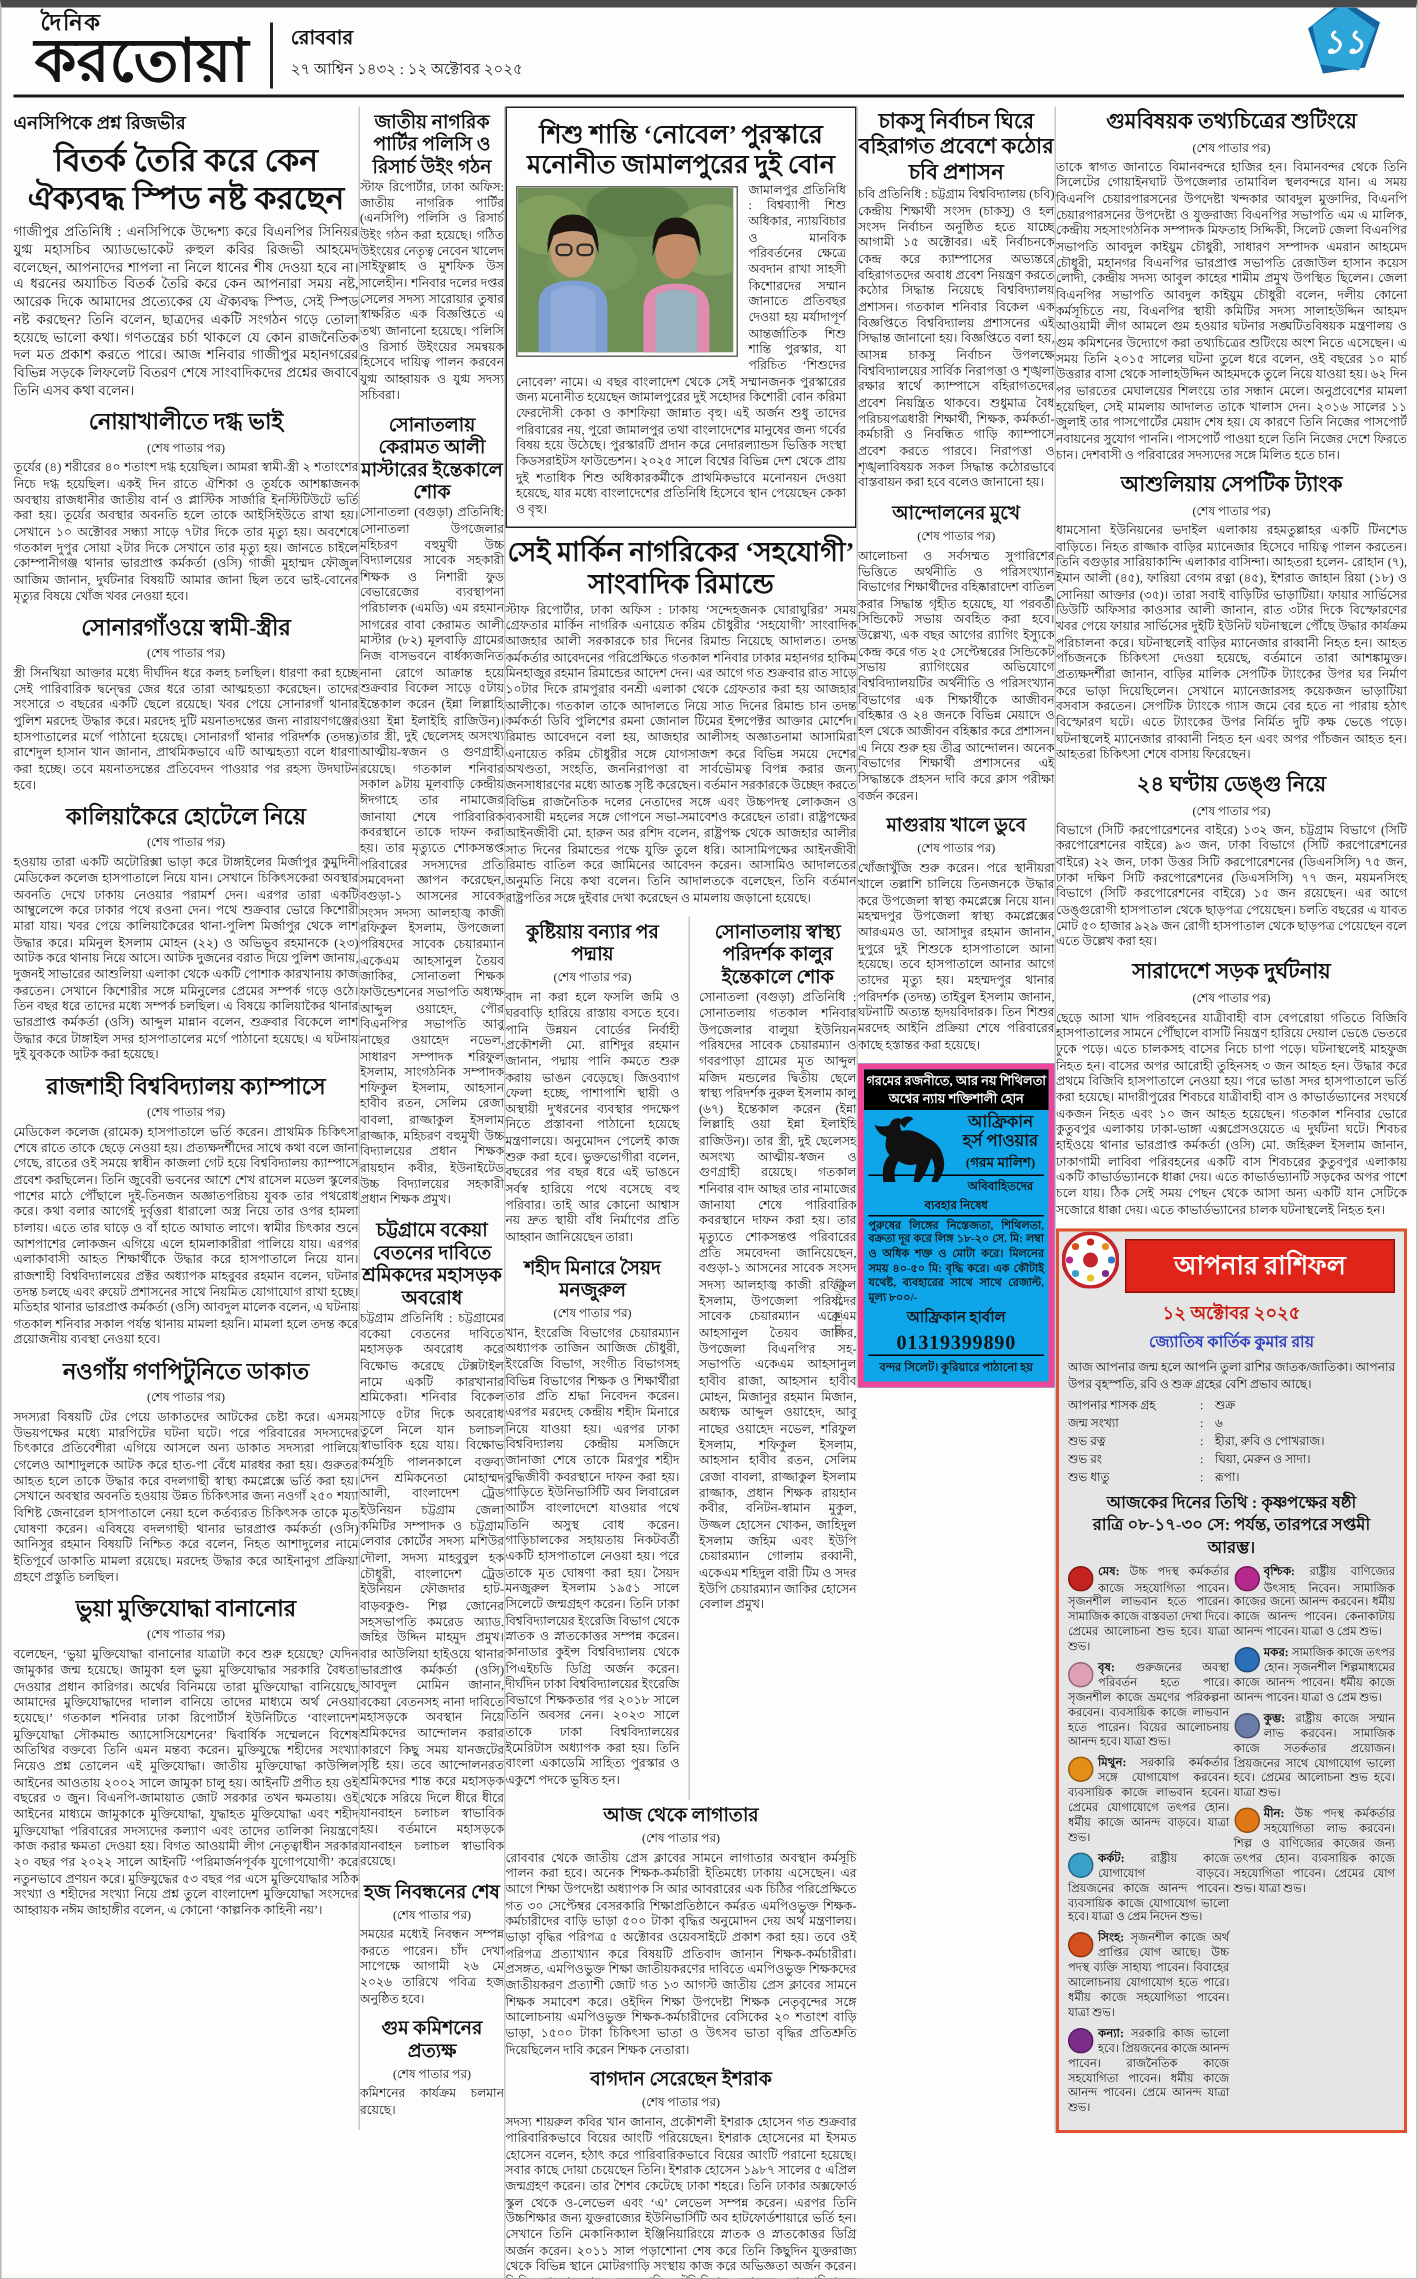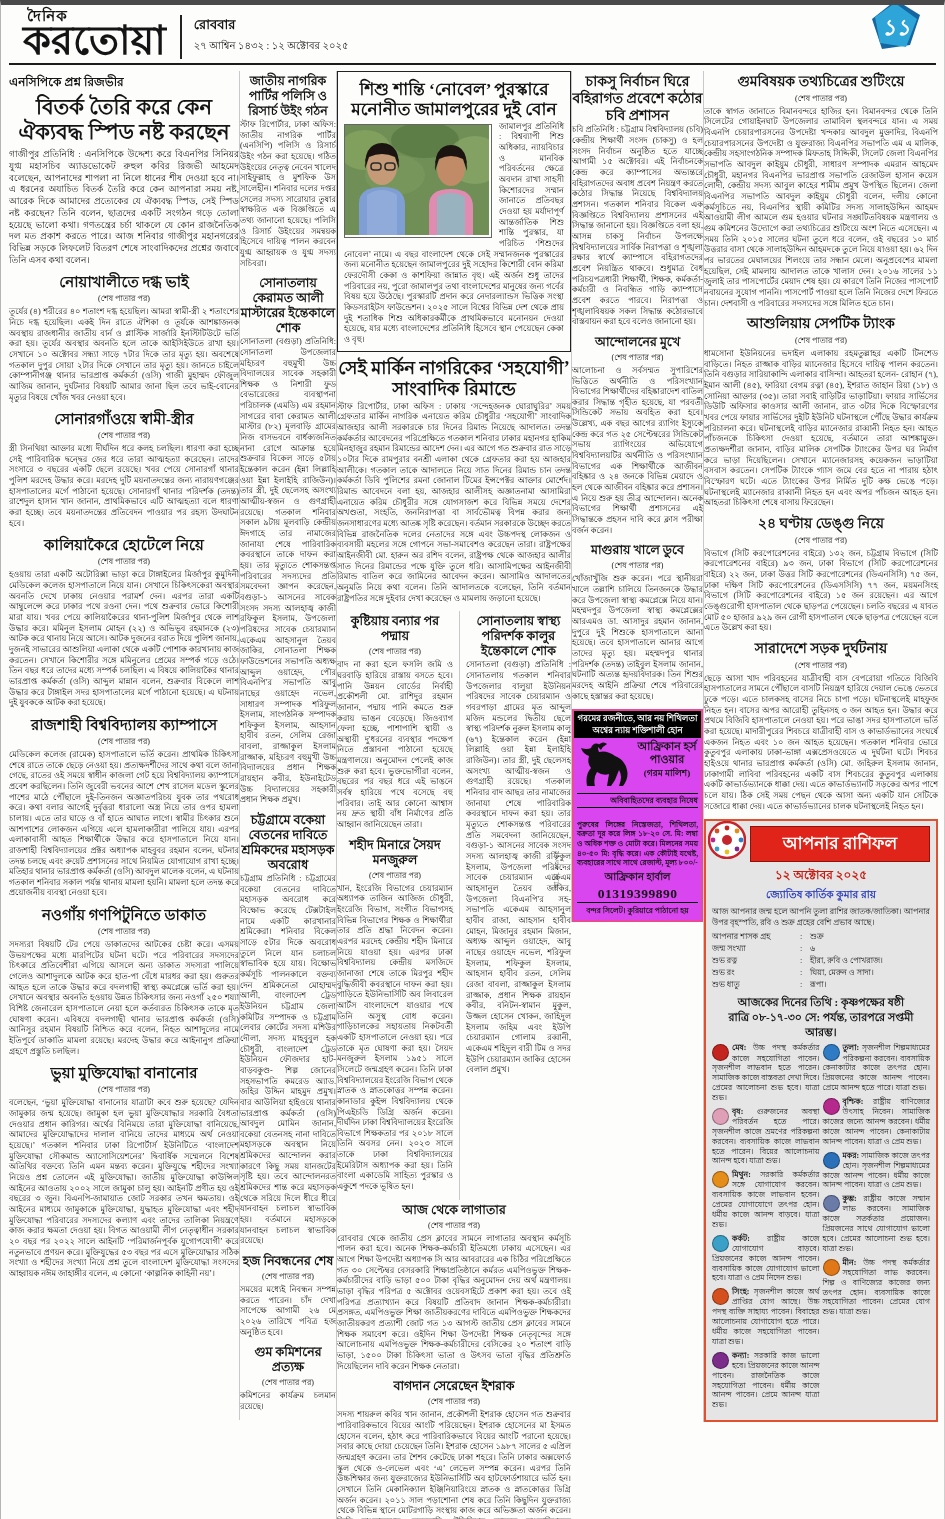--- a/index.html
+++ b/index.html
@@ -52,26 +52,26 @@
   .attr .row{display:flex;}
   .attr .lb{flex:0 0 88px;}
   .attr .cl{flex:0 0 10px;}
   .tithi{font-weight:bold;text-align:center;font-size:11px;line-height:1.35;margin:4px 0;}
   .zcols{display:flex;gap:3px;}
   .zcol{flex:1;}
   .zi{margin-bottom:4px;font-size:7.6px;line-height:1.3;text-align:justify;}
   .zic{float:left;width:15px;height:15px;border-radius:50%;margin:1px 3px 0 0;border:1px solid rgba(0,0,0,.35);}
   .zi b{font-size:7.8px;}
   
-  .had{border:2px solid #ec4899;margin-top:6px;background:#d946ef;position:relative;}
+  .had{border:4px solid #ec4899;margin-top:6px;background:#0ea5e9;position:relative;}
   .had .strip{background:#000;color:#fff;font-weight:bold;font-size:8.6px;text-align:center;line-height:1.35;padding:2px 1px;}
   .had .inner{padding:2px 3px;}
   .had .prod{font-weight:bold;font-size:11px;text-align:center;line-height:1.15;}
   .had .sub{font-weight:bold;font-size:9px;text-align:center;}
-  .had .warn{font-weight:bold;font-size:7.8px;text-align:right;border-top:1px solid #000;border-bottom:1px solid #000;margin:12px 0;}
+  .had .warn{font-weight:bold;font-size:7.8px;text-align:center;border-top:1px solid #000;border-bottom:1px solid #000;margin:0 0;}
   .had .bdy{font-size:7.4px;font-weight:bold;text-align:justify;line-height:1.3;margin:1px 0;}
   .had .ph{font-weight:bold;font-size:10px;text-align:center;}
   .had .ph .num{font-size:13.5px;letter-spacing:.5px;}
   .had .addr{font-size:7.6px;font-weight:bold;text-align:center;border-top:1px solid #000;padding:1px 0;}
   .vmark{position:absolute;left:-11px;bottom:30px;transform:rotate(-90deg);transform-origin:left bottom;font-size:7px;color:#333;}
   .horsefig{float:left;width:56px;height:48px;margin:0 3px 0 0;}
 </style>
 </head>
 <body>
 
@@ -344,21 +344,20 @@
         <div class="zcols">
           <div class="zcol">
             <div class="zi"><span class="zic" style="background: rgb(196, 36, 32);"></span><b>মেষ:</b> <span>উচ্চ পদস্থ কর্মকর্তার কাজে সহযোগিতা পাবেন। সৃজনশীল লাভবান হতে পারেন। সামাজিক কাজে বাস্তবতা দেখা দিবে। প্রেমের আলোচনা শুভ হবে। যাত্রা শুভ।</span></div>
             <div class="zi"><span class="zic" style="background: rgb(223, 159, 182);"></span><b>বৃষ:</b> <span>গুরুজনের অবস্থা পরিবর্তন হতে পারে। সৃজনশীল কাজে ভ্রমণের পরিকল্পনা করবেন। ব্যবসায়িক কাজে লাভবান হতে পারেন। বিয়ের আলোচনায় আনন্দ হবে। যাত্রা শুভ।</span></div>
             <div class="zi"><span class="zic" style="background: rgb(229, 141, 25);"></span><b>মিথুন:</b> <span>সরকারি কর্মকর্তার সঙ্গে যোগাযোগ করবেন। ব্যবসায়িক কাজে লাভবান হবেন। প্রেমের যোগাযোগে তৎপর হোন। ধর্মীয় কাজে আনন্দ বাড়বে। যাত্রা শুভ।</span></div>
             <div class="zi"><span class="zic" style="background: rgb(58, 160, 200);"></span><b>কর্কট:</b> <span>রাষ্ট্রীয় কাজে যোগাযোগ বাড়বে। প্রিয়জনের কাজে আনন্দ পাবেন। ব্যবসায়িক কাজে যোগাযোগ ভালো হবে। যাত্রা ও প্রেম নিদেন শুভ।</span></div>
             <div class="zi"><span class="zic" style="background: rgb(212, 80, 30);"></span><b>সিংহ:</b> <span>সৃজনশীল কাজে অর্থ প্রাপ্তির যোগ আছে। উচ্চ পদস্থ ব্যক্তি সাহায্য পাবেন। বিবাহের আলোচনায় যোগাযোগ হতে পারে। ধর্মীয় কাজে সহযোগিতা পাবেন। যাত্রা শুভ।</span></div>
             <div class="zi"><span class="zic" style="background: rgb(124, 45, 140);"></span><b>কন্যা:</b> <span>সরকারি কাজ ভালো হবে। প্রিয়জনের কাজে আনন্দ পাবেন। রাজনৈতিক কাজে সহযোগিতা পাবেন। ধর্মীয় কাজে আনন্দ পাবেন। প্রেমে আনন্দ যাত্রা শুভ।</span></div>
           </div>
           <div class="zcol">
-            <div class="zi"><span class="zic" style="background: rgb(47, 123, 196);"></span><b>তুলা:</b> <span>সৃজনশীল শিল্পমাধ্যমের পরিকল্পনা করবেন। ব্যবসায়িক কেনাকাটার কাজে তৎপর হোন। প্রিয়জনের কাজে আনন্দ পাবেন। প্রেমে আনন্দ হতে পারে। যাত্রা শুভ।</span></div>
             <div class="zi"><span class="zic" style="background: rgb(181, 41, 140);"></span><b>বৃশ্চিক:</b> <span>রাষ্ট্রীয় বাণিজ্যের উৎসাহ নিবেন। সামাজিক কাজের জন্যে আনন্দ করবেন। ধর্মীয় কাজে আনন্দ পাবেন। কেনাকাটায় আনন্দ পাবেন। যাত্রা ও প্রেম শুভ।</span></div>
             <div class="zi"><span class="zic" style="background: rgb(42, 111, 184);"></span><b>মকর:</b> <span>সামাজিক কাজে তৎপর হোন। সৃজনশীল শিল্পমাধ্যমের কাজে আনন্দ পাবেন। ধর্মীয় কাজে আনন্দ পাবেন। যাত্রা ও প্রেম শুভ।</span></div>
             <div class="zi"><span class="zic" style="background: rgb(106, 123, 168);"></span><b>কুম্ভ:</b> <span>রাষ্ট্রীয় কাজে সম্মান লাভ করবেন। সামাজিক কাজে সতর্কতার প্রয়োজন। প্রিয়জনের সাথে যোগাযোগ ভালো হবে। প্রেমের আলোচনা শুভ হবে। যাত্রা শুভ।</span></div>
             <div class="zi"><span class="zic" style="background: rgb(224, 120, 24);"></span><b>মীন:</b> <span>উচ্চ পদস্থ কর্মকর্তার সহযোগিতা লাভ করবেন। শিল্প ও বাণিজ্যের কাজের জন্য তৎপর হোন। ব্যবসায়িক কাজে সহযোগিতা পাবেন। প্রেমের যোগ শুভ। যাত্রা শুভ।</span></div>
           </div>
         </div>
       </div>
     </div>
 
   </div>

